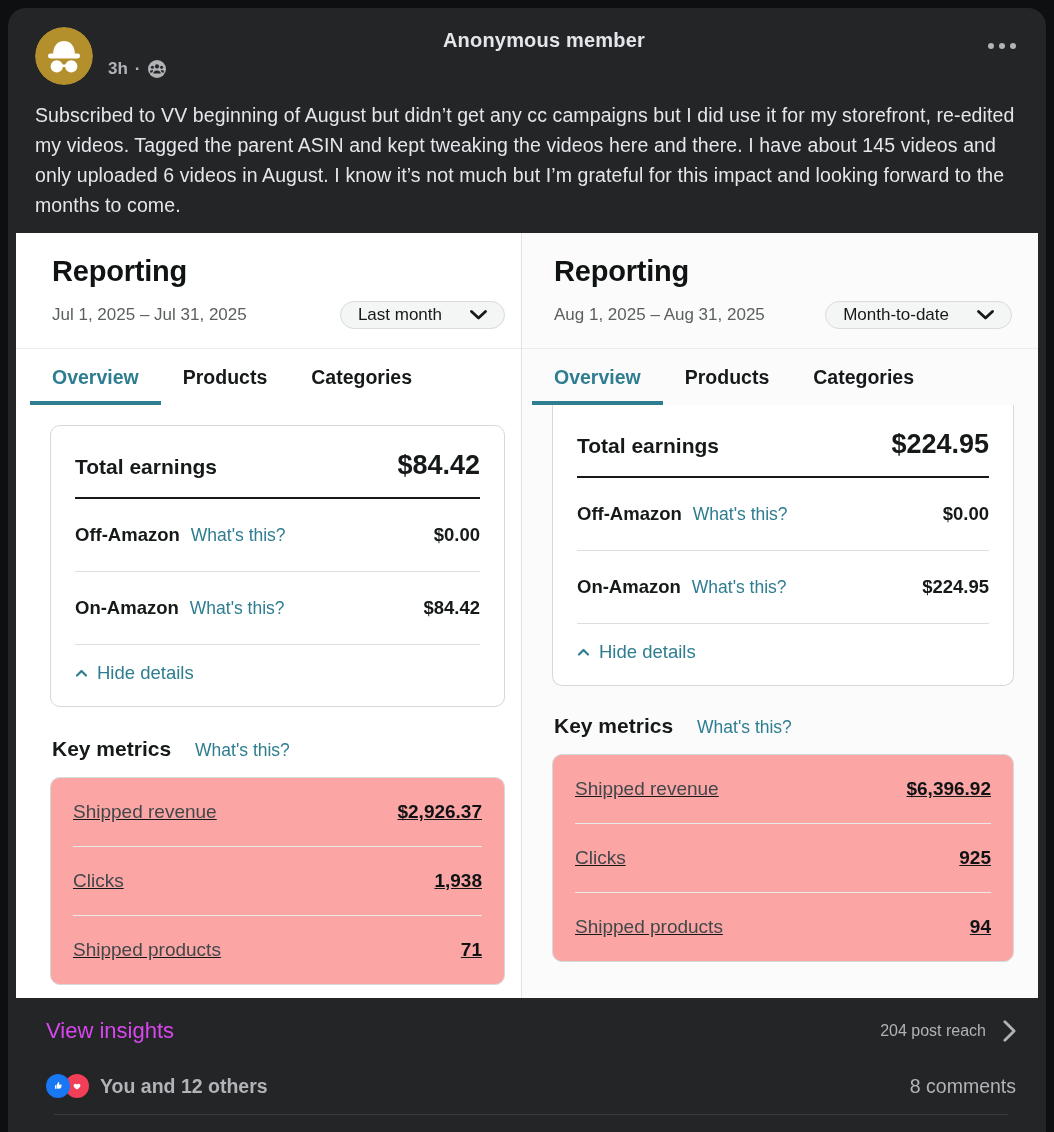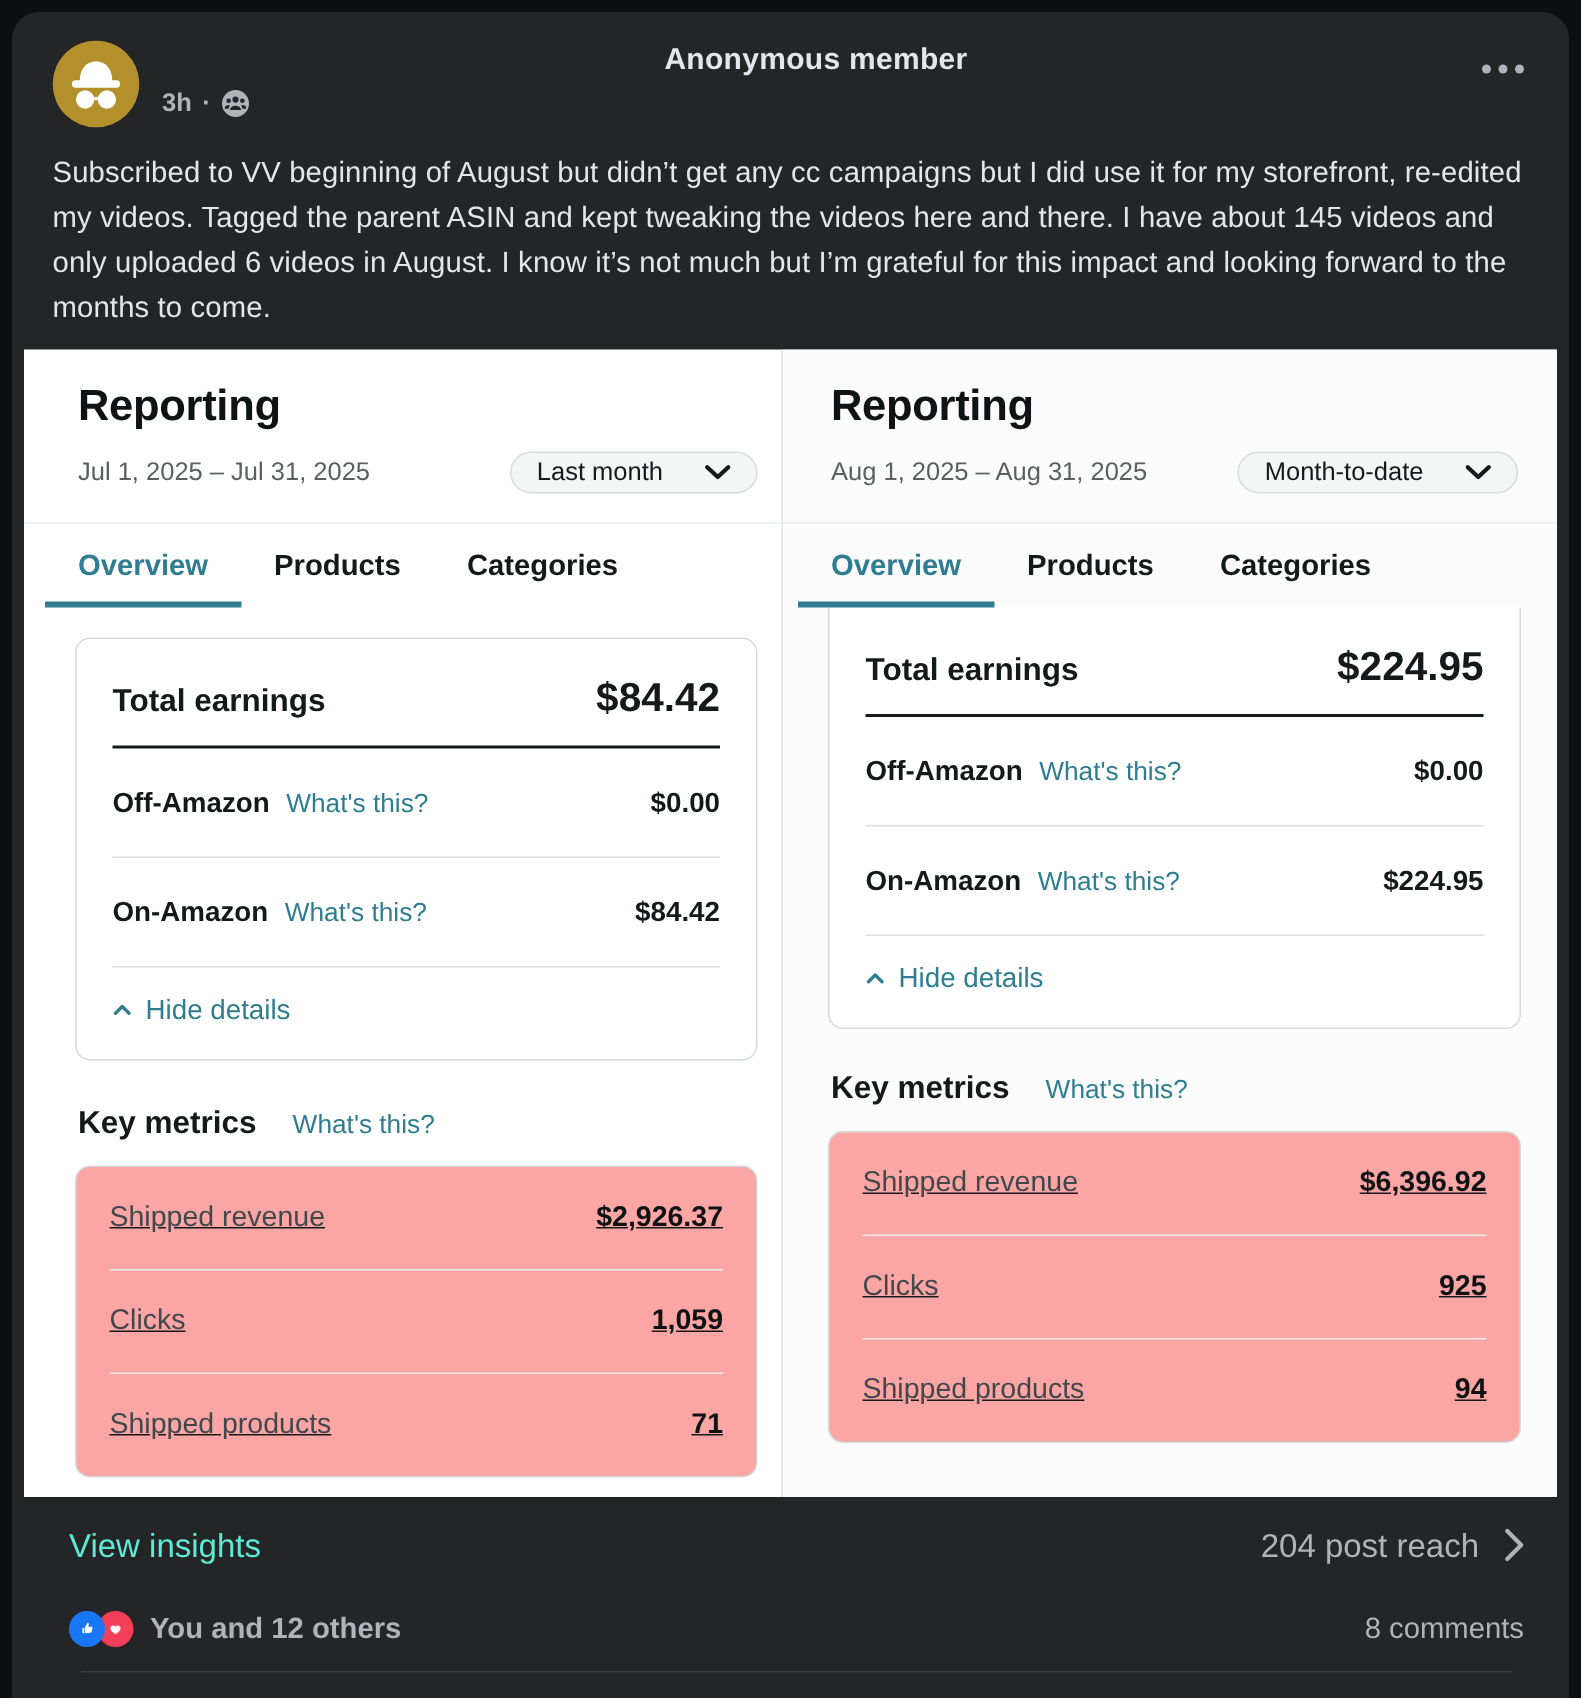--- a/index.html
+++ b/index.html
@@ -71,22 +71,22 @@
   .panel-right .km-card { margin:16px 24px 0 30px; }
   .km-row { display:flex; justify-content:space-between; align-items:center;
             padding:23px 0; border-bottom:1px solid #e8eaea; font-size:19px; }
   .km-row:last-child { border-bottom:none; }
   .km-label { color:#42474a; }
   .km-value { font-weight:700; color:#101314; }
 
   
   .footer { padding:20px 30px 0 38px; }
   .insights-row { display:flex; justify-content:space-between; align-items:center; }
-  .view-insights { color:#5eead4; font-size:22px; cursor:pointer; }
-  .reach { display:flex; gap:17px; color:#b0b3b8; font-size:22px;
+  .view-insights { color:#d946ef; font-size:22px; cursor:pointer; }
+  .reach { display:flex; align-items:center; gap:17px; color:#b0b3b8; font-size:16px;
            cursor:pointer; }
   .reactions-row { display:flex; justify-content:space-between; align-items:center;
                    margin-top:30px; }
   .reaction-left { display:flex; align-items:center; cursor:pointer; }
   .r-icon { width:24px; height:24px; border-radius:50%; display:flex; align-items:center;
             justify-content:center; }
   .r-like { background:#1877f2; position:relative; z-index:2; }
   .r-love { background:#f33e58; margin-left:-5px; box-shadow:0 0 0 2px #242526; }
   .reaction-text { margin-left:11px; color:#b0b3b8; font-size:19.5px;font-weight:bold; }
   .comments { color:#b0b3b8; font-size:19.5px; cursor:pointer; }
@@ -189,21 +189,21 @@
         <span class="km-title">Key metrics</span>
         <span class="whats-link">What's this?</span>
       </div>
       <div class="km-card">
         <div class="km-row">
           <span class="km-label">Shipped revenue</span>
           <span class="km-value">$2,926.37</span>
         </div>
         <div class="km-row">
           <span class="km-label">Clicks</span>
-          <span class="km-value">1,059</span>
+          <span class="km-value">1,938</span>
         </div>
         <div class="km-row">
           <span class="km-label">Shipped products</span>
           <span class="km-value">71</span>
         </div>
       </div>
     </div>
 
     <div class="v-divider"></div>
 

